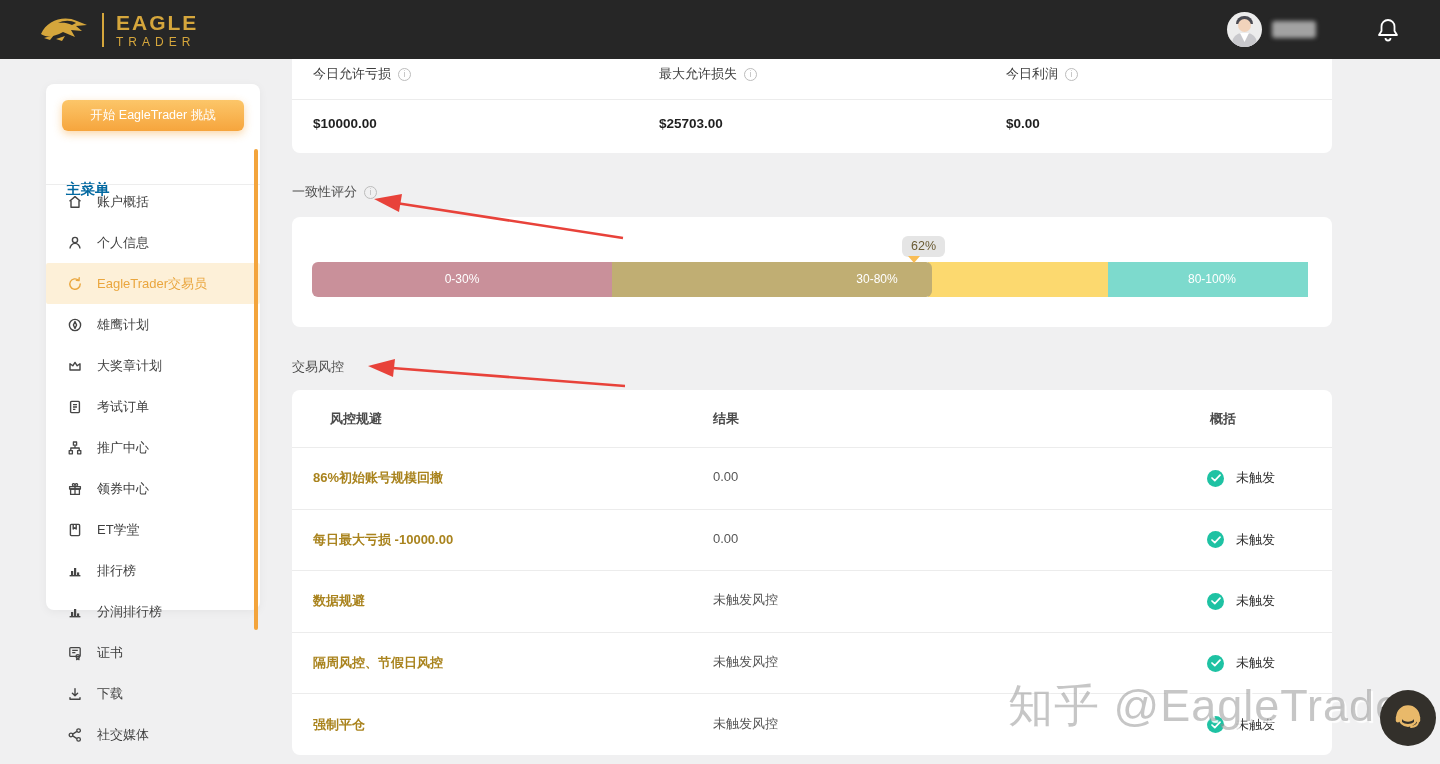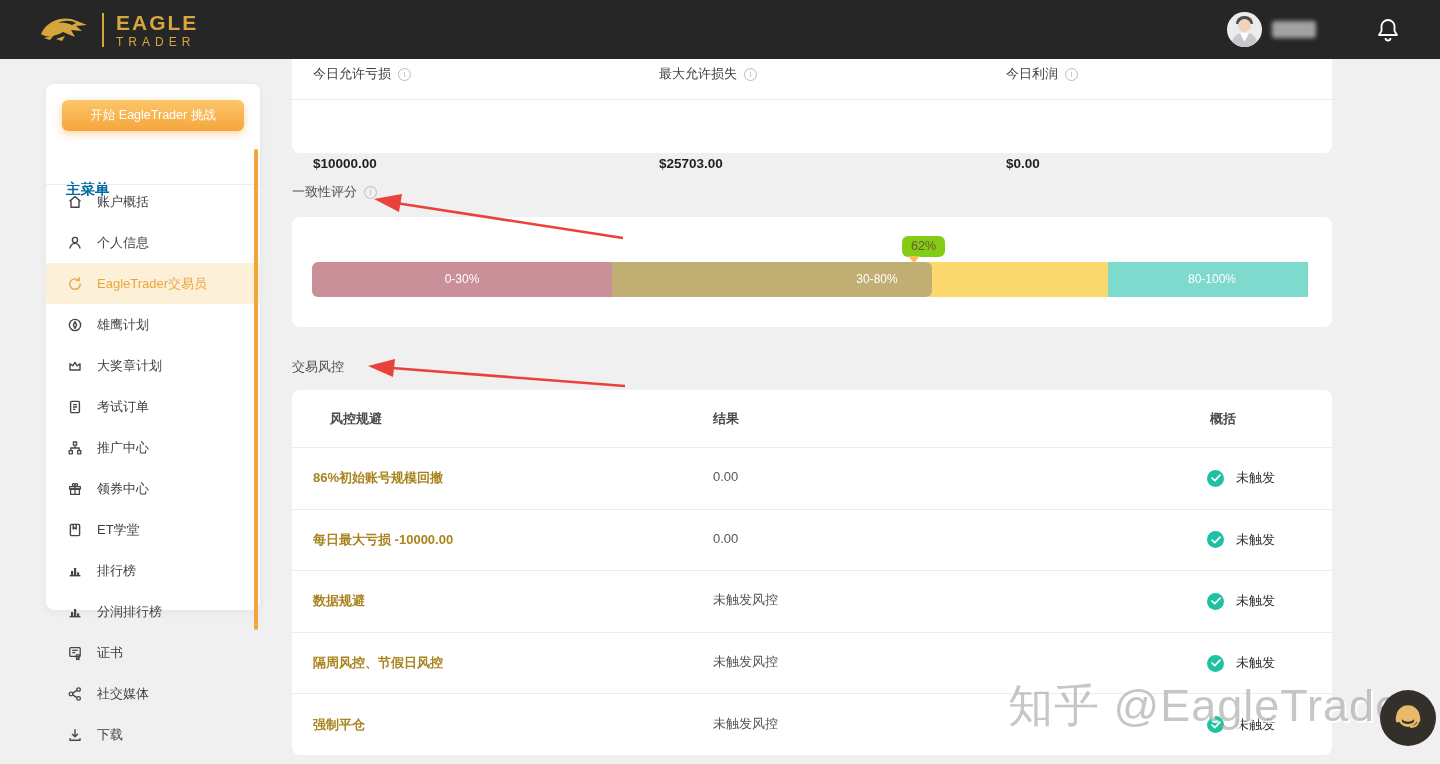--- a/index.html
+++ b/index.html
@@ -31,40 +31,40 @@
   .menu-divider { position:absolute; left:0; top:100px; width:214px; height:1px; background:#ededed; }
   .menu-list { position:absolute; left:0; top:97px; width:214px; }
   .menu-item { position:relative; height:41px; display:flex; align-items:center; gap:14px; padding-left:21px; cursor:pointer; color:#3f3f3f; font-size:13px; }
   .menu-item .mi-icon { width:16px; height:16px; flex:0 0 16px; display:flex; }
   .menu-item.active { background:#fdf0d8; color:#eaa63e; border-radius:2px; }
   .side-scrollbar { position:absolute; right:2px; top:65px; width:4px; height:481px; border-radius:2px; background:#f3a43c; cursor:pointer; }
 
   
   .stats-card { position:absolute; left:292px; top:59px; width:1040px; height:94px; background:#ffffff; border-radius:0 0 8px 8px; z-index:5; }
   .stats-card .col-label { position:absolute; top:6px; font-size:13px; color:#3d3d3d; font-weight:500; display:flex; align-items:center; gap:7px; }
-  .stats-card .col-value { position:absolute; top:57px; font-size:13.5px; font-weight:bold; color:#1f1f1f;margin-top:40px; }
+  .stats-card .col-value { position:absolute; top:57px; font-size:13.5px; font-weight:bold; color:#1f1f1f; }
   .stats-divider { position:absolute; left:0; top:40px; width:100%; height:1px; background:#ececec; }
   .c1 { left:21px; } .c2 { left:367px; } .c3 { left:714px; }
 
   .info-icon { display:inline-flex; align-items:center; justify-content:center; width:13px; height:13px; border:1px solid #bcbcbc; border-radius:50%; color:#bcbcbc; font-size:9px; font-style:normal; cursor:pointer; }
 
   .section-label { position:absolute; font-size:13px; color:#4e4e4e; display:flex; align-items:center; gap:7px; z-index:6; }
   .consistency-label { left:292px; top:183px; }
   .risk-label { left:292px; top:358px; }
 
   .score-card { position:absolute; left:292px; top:217px; width:1040px; height:110px; background:#ffffff; border-radius:8px; z-index:5; }
   .score-bar { position:absolute; left:20px; top:45px; width:1000px; height:35px; display:flex; }
   .seg { height:35px; }
   .seg-1 { width:30%; background:#c9909a; border-radius:6px 0 0 6px; }
   .seg-2 { width:32%; background:#c0ae73; border-radius:0 6px 6px 0; }
   .seg-3 { width:18%; background:#fcd96f; margin-left:-4px; z-index:-1; }
   .seg-4 { width:20%; background:#7ddacd; }
   .seg-label { position:absolute; top:0; height:35px; line-height:35px; color:#ffffff; font-size:12px; transform:translateX(-50%); white-space:nowrap; }
   .sl-1 { left:15%; } .sl-2 { left:56.5%; } .sl-3 { left:90%; }
-  .score-tooltip { position:absolute; left:610px; top:19px; background:#84cc16; color:#6a5b33; font-size:12.5px; padding:3px 9px 4px; border-radius:6px; z-index:7; }
+  .score-tooltip { position:absolute; left:610px; top:19px; background:#e5e5e5; color:#6a5b33; font-size:12.5px; padding:3px 9px 4px; border-radius:6px; z-index:7; }
   .score-tooltip:after { content:""; position:absolute; left:6px; bottom:-6px; border-left:6px solid transparent; border-right:6px solid transparent; border-top:7px solid #f9bd55; }
 
   .risk-card { position:absolute; left:292px; top:390px; width:1040px; height:365px; background:#ffffff; border-radius:8px; display:flex; flex-direction:column; z-index:5; }
   .risk-header { height:57px; position:relative; flex:0 0 57px; }
   .risk-header span { position:absolute; top:20px; font-size:13px; font-weight:bold; color:#4a4a4a; }
   .rh1 { left:38px;font-family:Liberation Serif, serif; } .rh2 { left:421px; } .rh3 { left:918px; }
   .risk-row { flex:1; position:relative; border-top:1px solid #ececec; }
   .risk-name { position:absolute; left:21px; top:50%; transform:translateY(-50%); font-size:13px; font-weight:bold; color:#a9831d; }
   .risk-result { position:absolute; left:421px; top:50%; transform:translateY(-58%); font-size:13px; color:#565656; }
   .risk-status { position:absolute; left:915px; top:50%; transform:translateY(-50%); display:flex; align-items:center; gap:12px; font-size:13px; color:#333333; }
@@ -232,37 +232,37 @@
               <rect x="2.8" y="2.6" width="10.4" height="8.8" rx="1"></rect>
               <path d="M5.2 5.4 h5.6 M5.2 7.6 h3.2"></path>
               <circle cx="10.8" cy="11.4" r="1.8"></circle>
               <path d="M10 13 l-0.4 1.6 1.2-0.8 1.2 0.8 -0.4-1.6"></path>
             </svg>
           </span>
         <span>证书</span>
       </div>
       <div class="menu-item">
         <span class="mi-icon">
+            <svg viewBox="0 0 16 16" width="16" height="16" fill="none" stroke="#454545" stroke-width="1.4" stroke-linecap="round" stroke-linejoin="round">
+              <path d="M8 2.6 V9.6 M5.4 7.2 L8 9.8 L10.6 7.2"></path>
+              <path d="M3 11.6 V13.2 H13 V11.6"></path>
+            </svg>
+          </span>
+        <span>下载</span>
+      </div>
+      <div class="menu-item">
+        <span class="mi-icon">
             <svg viewBox="0 0 16 16" width="16" height="16" fill="none" stroke="#454545" stroke-width="1.3">
               <circle cx="11.6" cy="3.6" r="1.8"></circle>
               <circle cx="4" cy="8" r="1.8"></circle>
               <circle cx="11.6" cy="12.4" r="1.8"></circle>
               <path d="M5.7 7.1 L9.9 4.4 M5.7 8.9 L9.9 11.6"></path>
             </svg>
           </span>
         <span>社交媒体</span>
-      </div>
-      <div class="menu-item">
-        <span class="mi-icon">
-            <svg viewBox="0 0 16 16" width="16" height="16" fill="none" stroke="#454545" stroke-width="1.4" stroke-linecap="round" stroke-linejoin="round">
-              <path d="M8 2.6 V9.6 M5.4 7.2 L8 9.8 L10.6 7.2"></path>
-              <path d="M3 11.6 V13.2 H13 V11.6"></path>
-            </svg>
-          </span>
-        <span>下载</span>
       </div>
     </div>
     <div class="side-scrollbar"></div>
   </div>
 
   <div class="stats-card">
     <div class="col-label c1">
       <span>今日允许亏损</span>
       <i class="info-icon">i</i>
     </div>

